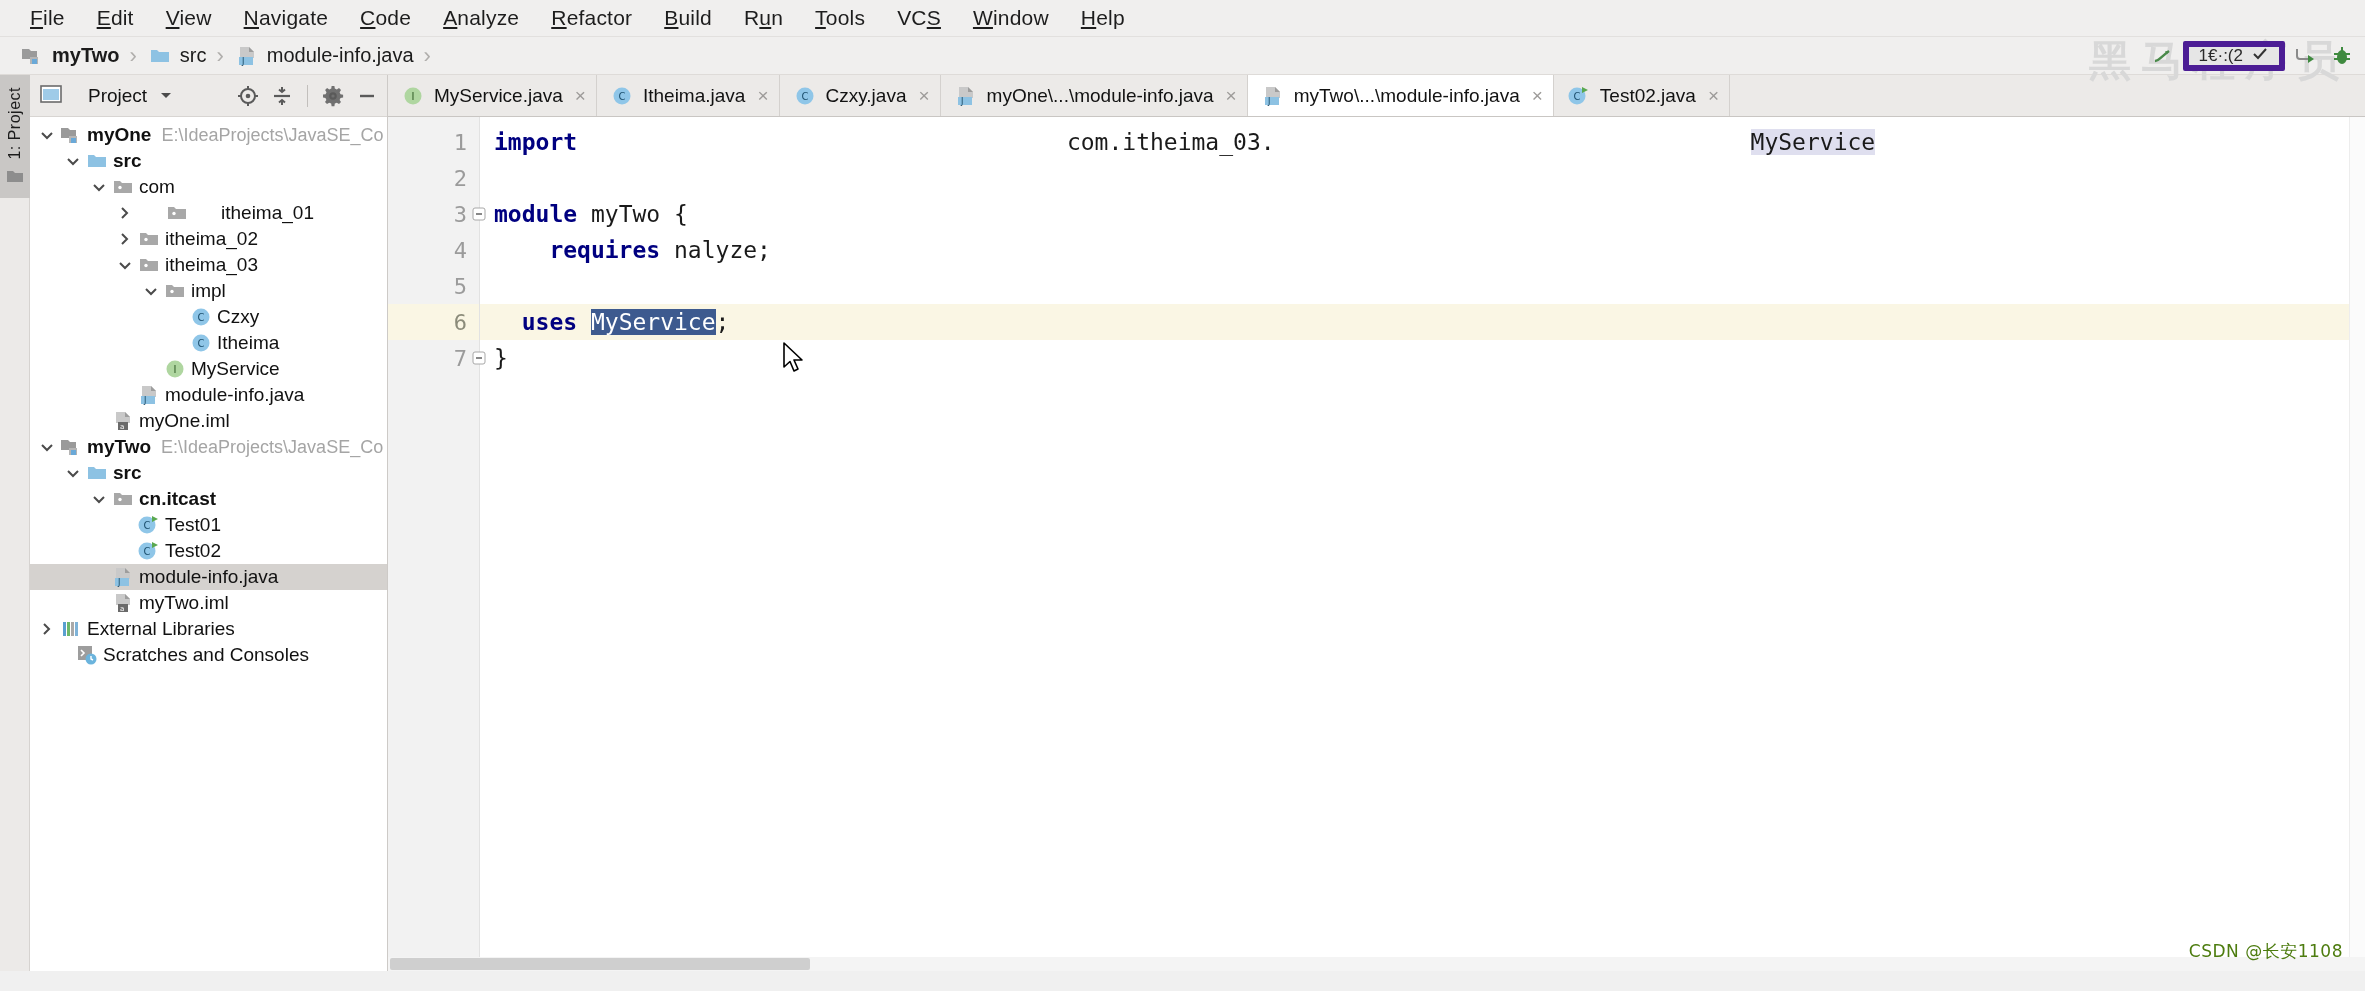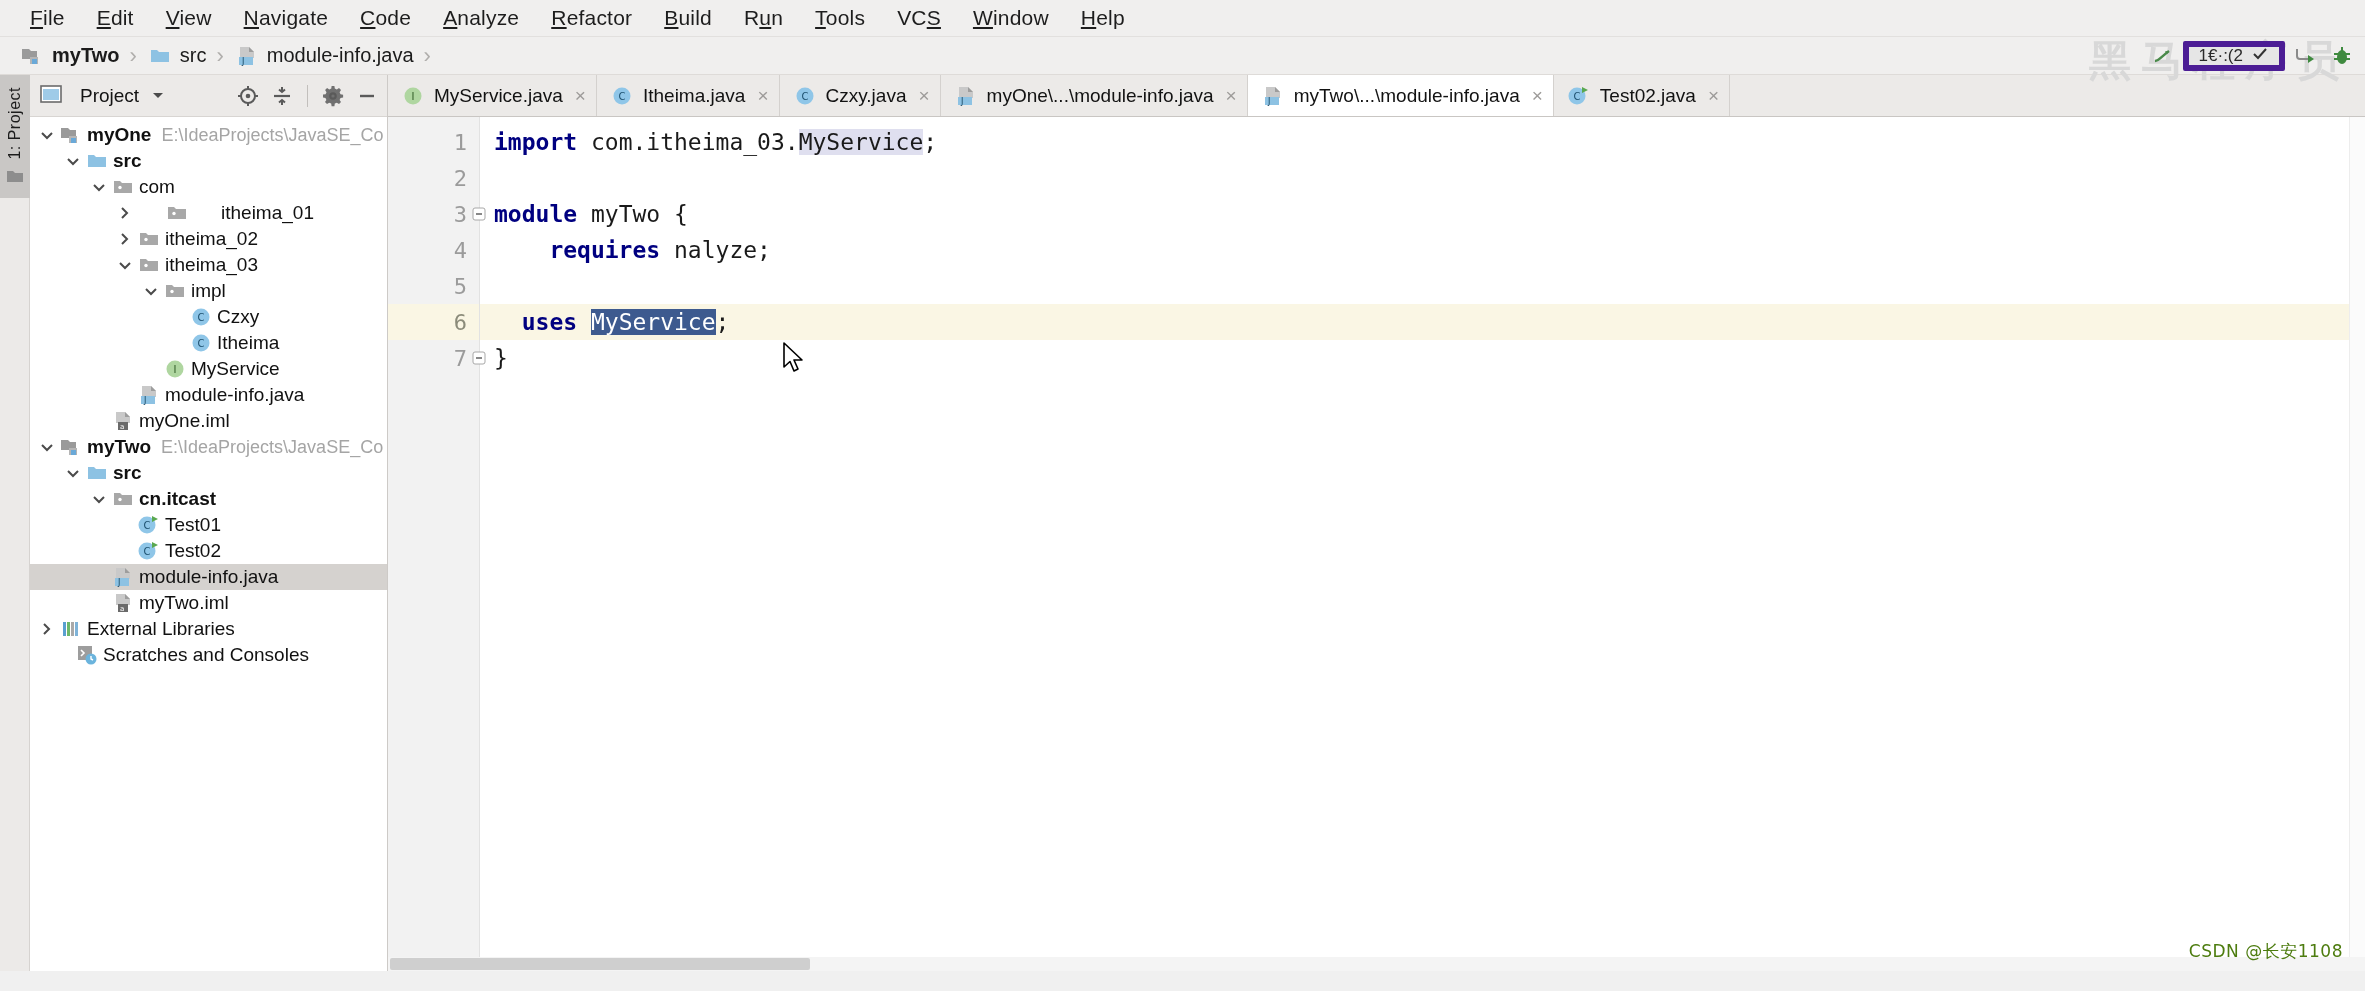--- a/index.html
+++ b/index.html
@@ -72,21 +72,21 @@
 
   
   .projpanel {
     width: 358px; flex: 0 0 358px; display: flex; flex-direction: column;
     background: #ffffff; border-right: 1px solid #cdcac7;
   }
   .proj-header {
     height: 42px; flex: 0 0 42px; background: #eceae8; display: flex; align-items: center;
     padding: 0 6px 0 10px; border-bottom: 1px solid #d8d5d2; gap: 6px;
   }
-  .proj-title { font-size: 19px; color: #131313; margin-left: 12px; }
+  .proj-title { font-size: 19px; color: #131313; margin-left: 20px; }
   .proj-header-spacer { flex: 1 1 auto; }
   .ph-icon { width: 28px; height: 28px; display: flex; align-items: center; justify-content: center; }
   .ph-divider { width: 1px; height: 22px; background: #c2bfbc; margin: 0 5px; }
 
   .tree { flex: 1 1 auto; overflow: hidden; padding-top: 5px; background: #fff; position: relative; }
   .trow {
     display: flex; align-items: center; height: 26px; font-size: 19px;
     color: #111; white-space: nowrap; padding-left: 4px;
   }
   .trow.selected { background: #d5d2cf; }
@@ -717,21 +717,21 @@
               <span>7</span>
               <span class="fold">
                 <svg width="16" height="16" viewBox="0 0 16 16">
                   <rect x="2" y="2" width="12" height="12" rx="2" fill="#fff" stroke="#a8a8a8"></rect>
                   <path d="M5 8 h6" stroke="#6b6b6b" stroke-width="1.6"></path>
                 </svg>
               </span>
             </div>
           </div>
         <div class="code" id="code">
-            <div class="cline" style="position: relative;"><span class="kw">import </span><span class="plain">com.itheima_03.</span><span class="usage">MyService</span><span class="plain">;</span></div>
+            <div class="cline" style="position: relative; justify-content: space-between;"><span class="kw">import </span><span class="plain">com.itheima_03.</span><span class="usage">MyService</span><span class="plain">;</span></div>
             <div class="cline" style="position: relative;"></div>
             <div class="cline" style="position: relative;"><span class="kw">module </span><span class="plain">myTwo {</span></div>
             <div class="cline" style="position: relative;"><span class="kw">    requires </span><span class="plain">nalyze;</span></div>
             <div class="cline" style="position: relative;"></div>
             <div class="cline cur" style="position: relative;"><span class="kw">  uses </span><span class="sel">MyService</span><span class="plain">;</span></div>
             <div class="cline" style="position: relative;"><span class="plain">}</span></div>
           </div>
         <div class="vscroll"></div>
       </div>
       <div class="hscroll-row">

